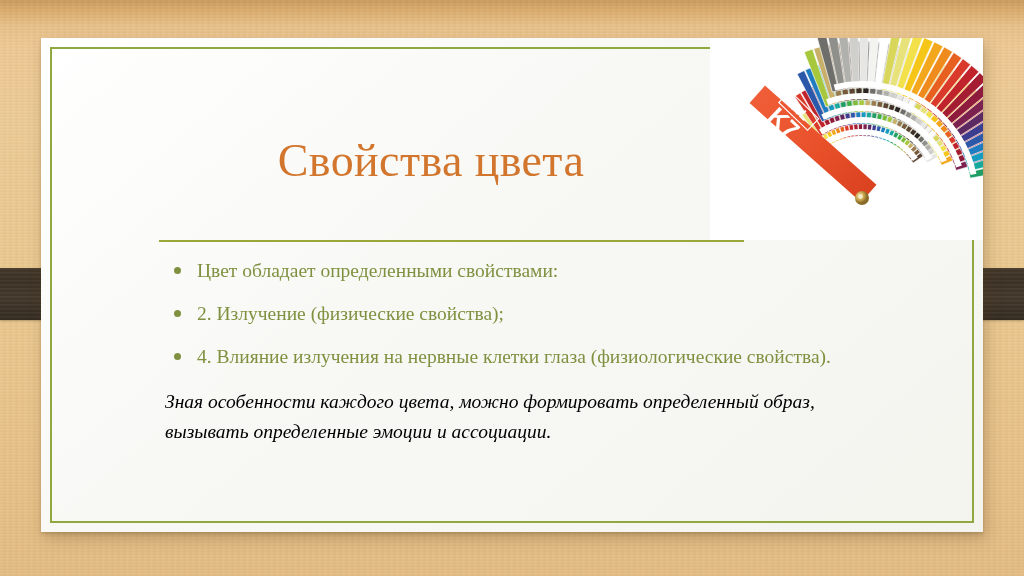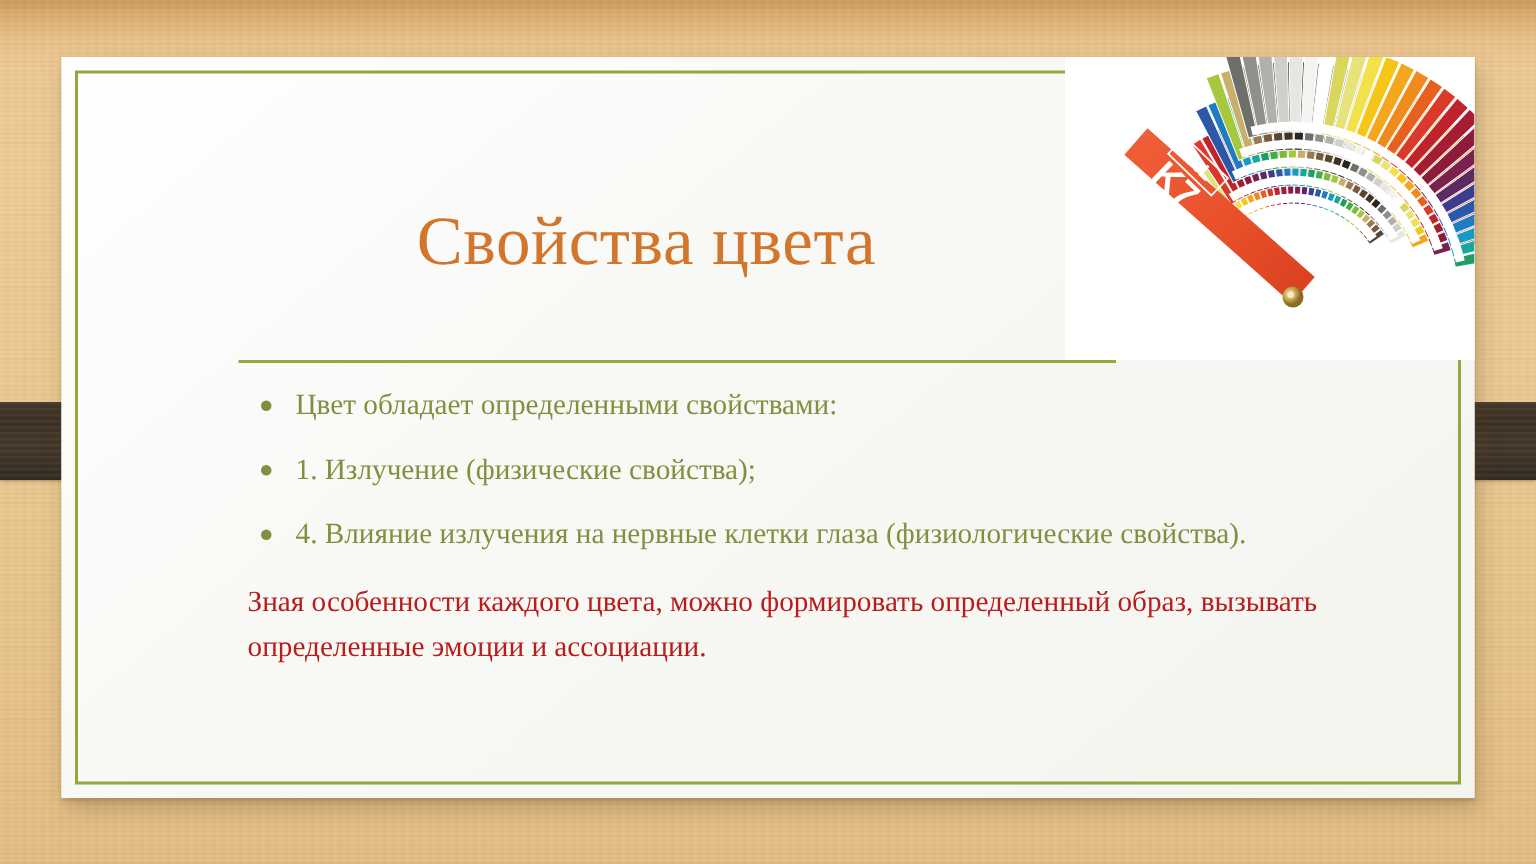--- a/index.html
+++ b/index.html
@@ -170,23 +170,24 @@
     width: 7px;
     height: 7px;
     border-radius: 50%;
     background: #7f9140;
   }
 
   .para {
     margin: 13px 0 0 0;
     font-size: 19.5px;
     line-height: 30px;
-    color: #b91c1c;
+    color: #000000;
     font-family: "Liberation Serif", serif;
     max-width: 735px;
+    font-style: italic;
   }
 
   
   .photo {
     position: absolute;
     left: 669px;
     top: 0px;
     width: 273px;
     height: 202px;
     background: #ffffff;
@@ -219,21 +220,21 @@
       <div class="title-rule"></div>
 
       <div class="body-block">
         <ul class="bullets">
           <li>
             <span class="dot"></span>
             <span>Цвет обладает определенными свойствами:</span>
           </li>
           <li>
             <span class="dot"></span>
-            <span>1. Излучение (физические свойства);</span>
+            <span>2. Излучение (физические свойства);</span>
           </li>
           <li>
             <span class="dot"></span>
             <span>4. Влияние излучения на нервные клетки глаза (физиологические свойства).</span>
           </li>
         </ul>
 
         <p class="para">Зная особенности каждого цвета, можно формировать определенный образ, вызывать определенные эмоции и ассоциации.</p>
       </div>
 

